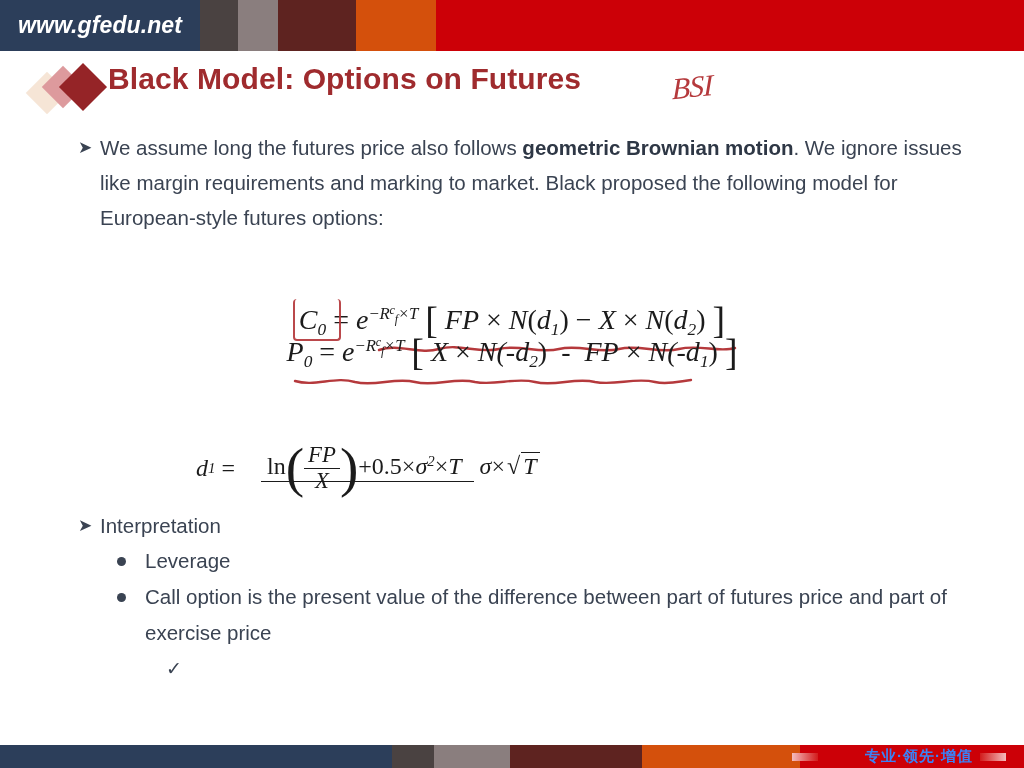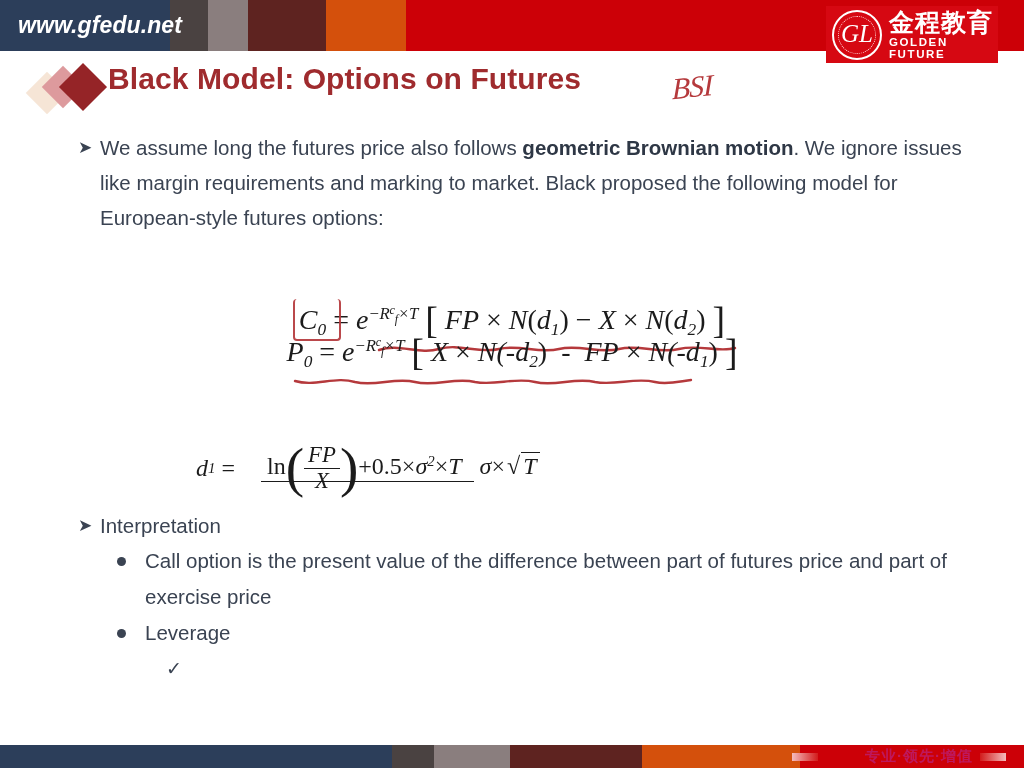--- a/index.html
+++ b/index.html
@@ -328,53 +328,44 @@
     height: 21px;
   }
   .tag-dash {
     width: 26px; height: 8px;
     background: linear-gradient(90deg,#f4bcbc,#d21b1b);
   }
   .tag-dash.right {
     background: linear-gradient(90deg,#d21b1b,#f4bcbc);
   }
   .tag-text {
-    color: #be185d;
+    color: #3b82f6;
     font-size: 15px;
     font-weight: bold;
     letter-spacing: 1px;
     white-space: nowrap;
     margin-left: 40px;
   }
 </style>
 </head>
 <body>
 
 <div id="slide">
 
   <div class="topbar">
-    <div class="seg url-seg" style="background:#2c3e5a;width:170px;">
+    <div class="seg url-seg" style="background:#2c3e5a;width:200px;">
       <span class="url-text">www.gfedu.net</span>
     </div>
     <div class="seg" style="background:#4a4241;width:38px;"></div>
     <div class="seg" style="background:#8a7e7e;width:40px;"></div>
     <div class="seg" style="background:#5e2320;width:78px;"></div>
     <div class="seg" style="background:#d4500c;width:80px;"></div>
     <div class="seg" style="background:#cc0007;flex:1;"></div>
   </div>
 
-  <div class="logo-box">
-    <div class="logo-seal">
-      <span class="gl">GL</span>
-    </div>
-    <div class="logo-txt">
-      <div class="logo-cn">金程教育</div>
-      <div class="logo-en">GOLDEN FUTURE</div>
-    </div>
-  </div>
 
   <div class="title-row">
     <div class="diamonds">
       <div class="dia d1"></div>
       <div class="dia d2"></div>
       <div class="dia d3"></div>
     </div>
     <div class="slide-title">Black Model: Options on Futures</div>
     <div class="hand-note">BSI</div>
   </div>
@@ -450,28 +441,28 @@
 
   </div>
 
   <div style="position:absolute;left:0;top:508px;width:1024px;">
 
     <div class="lvl1">
       <span class="arrow">➤</span>
       <span>Interpretation</span>
     </div>
 
+    <div class="lvl2">
+      <span class="dot"></span>
+      <span>Leverage</span>
+    </div>
+
     <div class="lvl2" style="width:880px;">
       <span class="dot"></span>
       <span>Call option is the present value of the difference between part of futures price and part of exercise price</span>
-    </div>
-
-    <div class="lvl2">
-      <span class="dot"></span>
-      <span>Leverage</span>
     </div>
 
     <div class="lvl3">
       <span class="check">✓</span>
     </div>
   </div>
 
 
   <div class="botbar">
     <div class="seg" style="background:#2c3e5a;width:392px;"></div>

